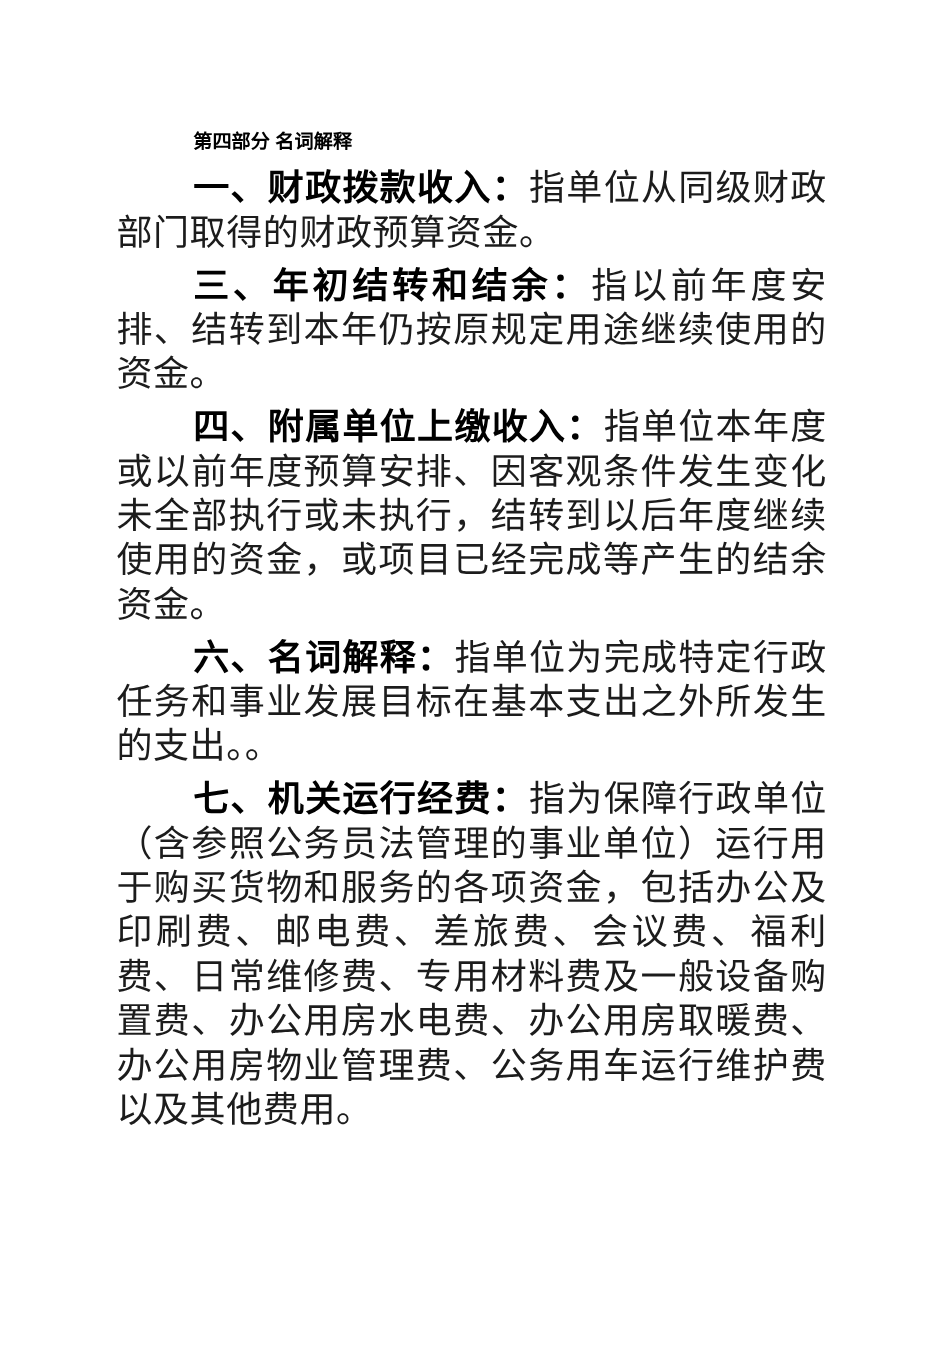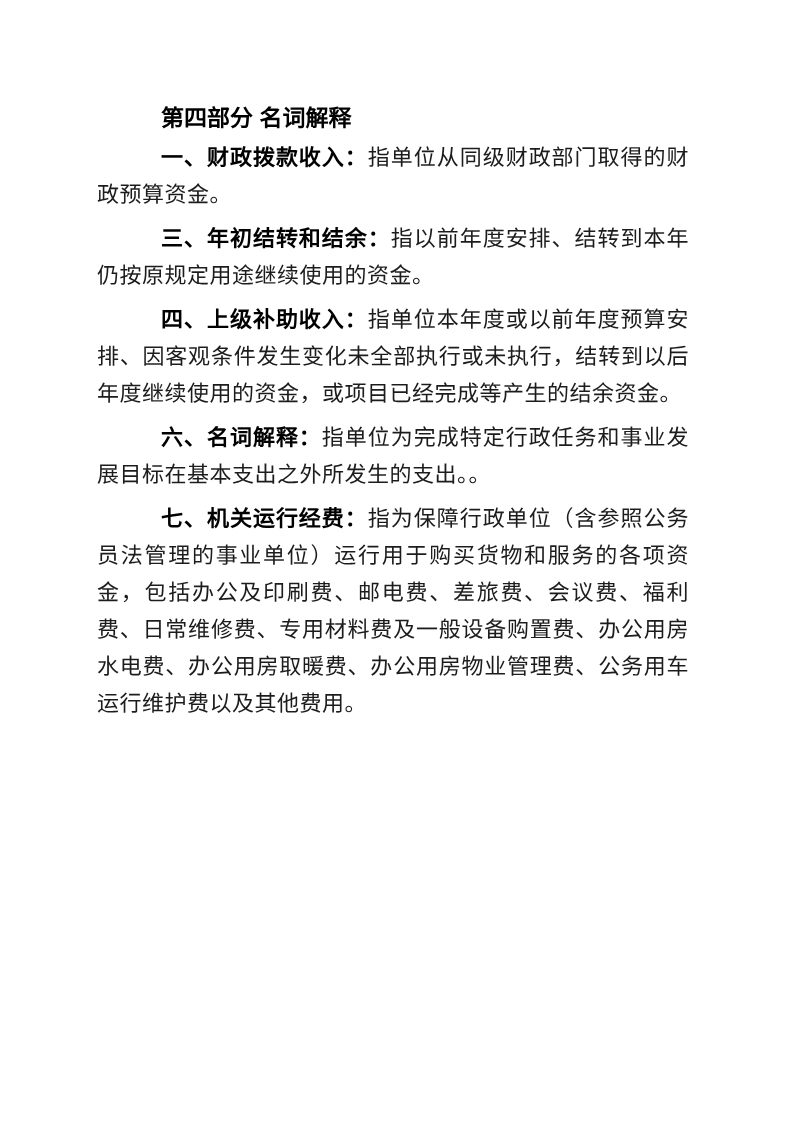--- a/index.html
+++ b/index.html
@@ -13,31 +13,31 @@
     width: 793px;
     height: 1122px;
     background: #ffffff;
     box-sizing: border-box;
     padding: 100px 104px 0 97px;
     overflow: hidden;
     font-family: "Liberation Serif", "DejaVu Serif", serif;
     color: #141414;
   }
   .heading {
-    font-size: 23px;
+    font-size: 16px;
     line-height: 37px;
     font-weight: bold;
     color: #000000;
     font-family: "Liberation Sans", "DejaVu Sans", sans-serif;
     text-indent: 64px;
     margin: 0 0 2px 0;
     white-space: nowrap;
   }
   p.para {
-    font-size: 22px;
+    font-size: 30px;
     line-height: 37px;
     margin: 0 0 7px 0;
     text-align: justify;
     text-justify: inter-character;
     text-indent: 64px;
     letter-spacing: 0.5px;
   }
   p.para .term {
     font-weight: bold;
     color: #000000;
@@ -52,20 +52,20 @@
 
 <div class="page">
 
   <div class="heading">第四部分 名词解释</div>
 
   <p class="para"><span class="term">一、财政拨款收入：</span><span class="def">指单位从同级财政部门取得的财政预算资金。</span></p>
 
 
   <p class="para"><span class="term">三、年初结转和结余：</span><span class="def">指以前年度安排、结转到本年仍按原规定用途继续使用的资金。</span></p>
 
-  <p class="para"><span class="term">四、上级补助收入：</span><span class="def">指单位本年度或以前年度预算安排、因客观条件发生变化未全部执行或未执行，结转到以后年度继续使用的资金，或项目已经完成等产生的结余资金。</span></p>
+  <p class="para"><span class="term">四、附属单位上缴收入：</span><span class="def">指单位本年度或以前年度预算安排、因客观条件发生变化未全部执行或未执行，结转到以后年度继续使用的资金，或项目已经完成等产生的结余资金。</span></p>
 
 
   <p class="para"><span class="term">六、名词解释：</span><span class="def">指单位为完成特定行政任务和事业发展目标在基本支出之外所发生的支出。。</span></p>
 
   <p class="para"><span class="term">七、机关运行经费：</span><span class="def">指为保障行政单位（含参照公务员法管理的事业单位）运行用于购买货物和服务的各项资金，包括办公及印刷费、邮电费、差旅费、会议费、福利费、日常维修费、专用材料费及一般设备购置费、办公用房水电费、办公用房取暖费、办公用房物业管理费、公务用车运行维护费以及其他费用。</span></p>
 
 </div>
 
 </body></html>

